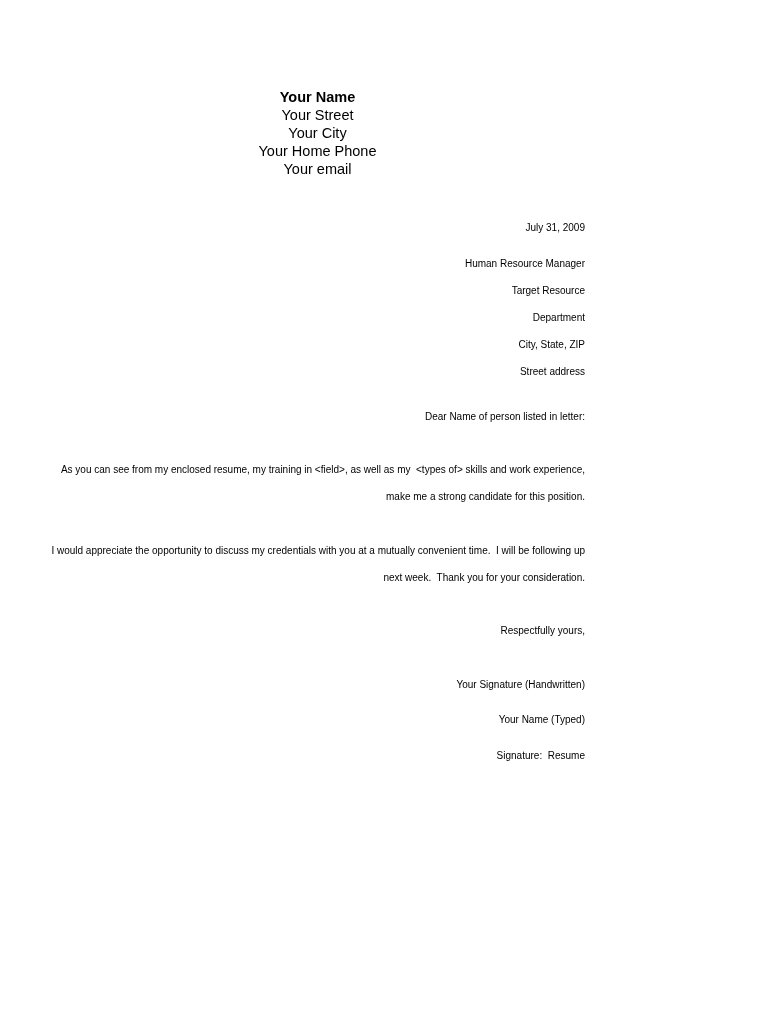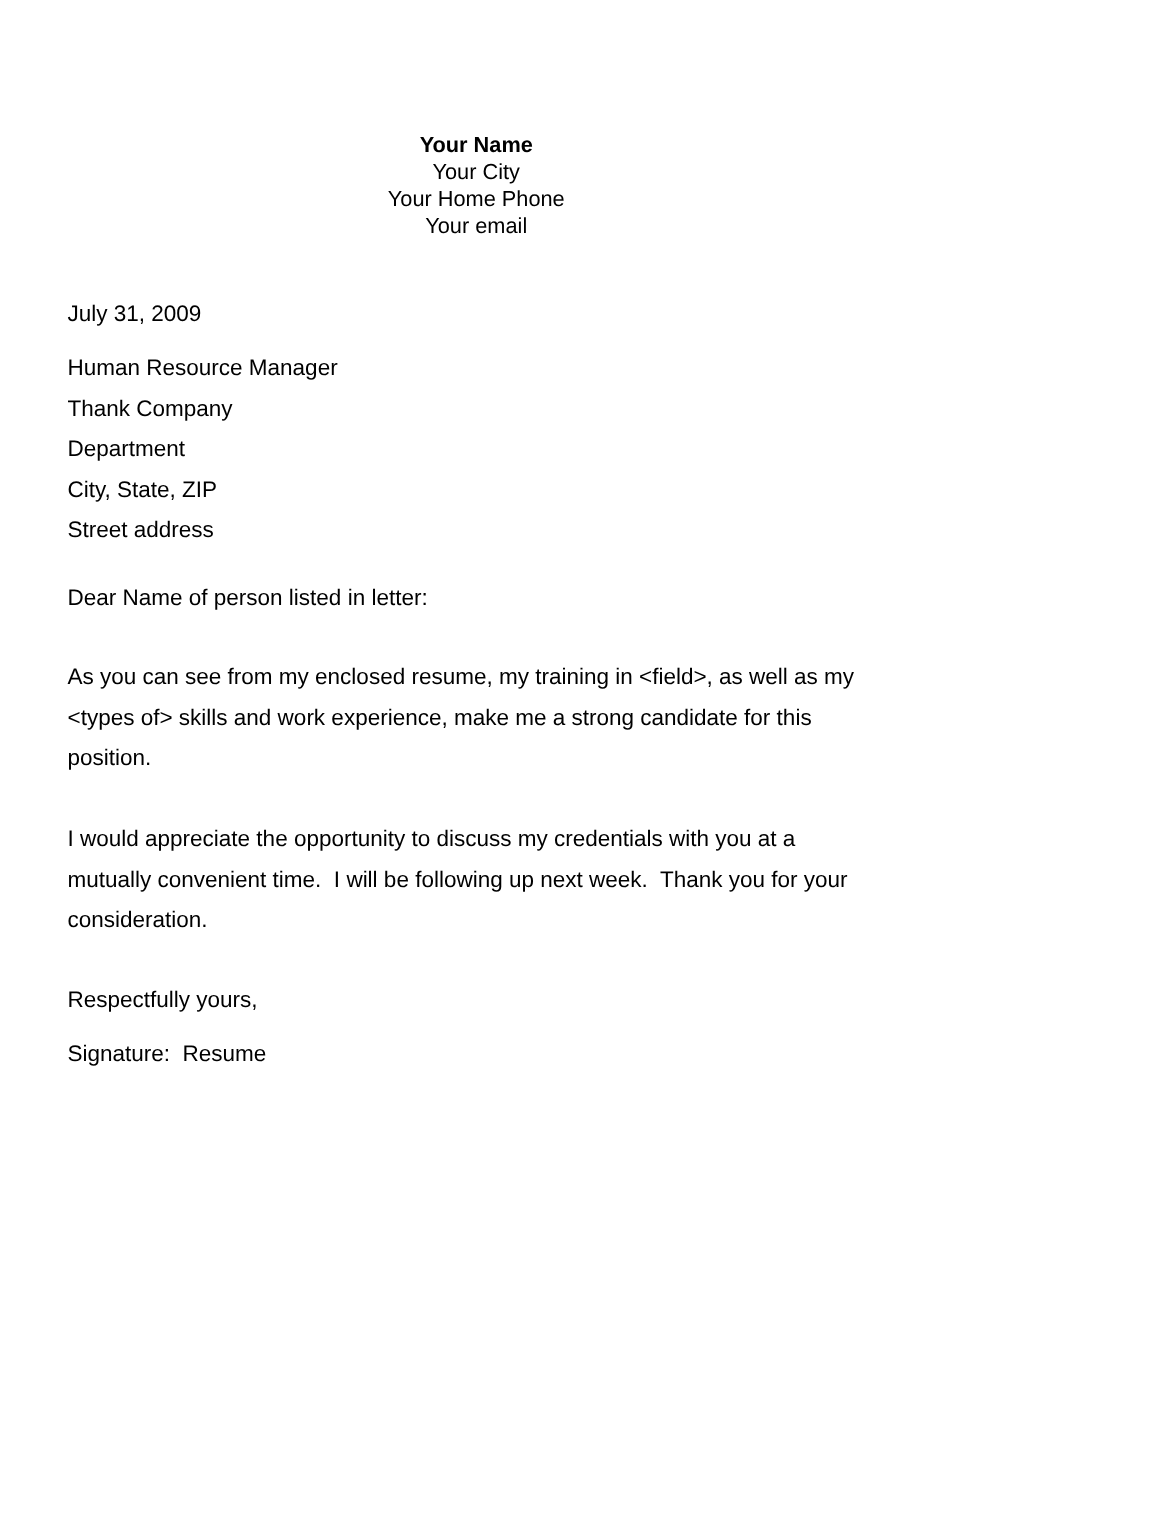--- a/index.html
+++ b/index.html
@@ -18,58 +18,62 @@
   .letter-header {
     text-align: center;
     font-size: 14.5px;
     line-height: 18px;
     
     margin-left: -45px;
     margin-right: -50px;
   }
   .letter-header .sender-name { font-weight: bold; }
   .body-text {
-    font-size: 15px;
+    font-size: 10px;
     line-height: 27px;
     white-space: pre-wrap;
+    text-align: right;
   }
   .date-block   { margin-top: 36px; }
   .recipient-block { margin-top: 9px; }
   .salutation   { margin-top: 18px; }
   .para-1       { margin-top: 8px; }
   .para-2       { margin-top: 26px; }
   .para-3       { margin-top: 27px; }
   .closing      { margin-top: 26px; }
   .signature    { margin-top: 27px; }
   .typed-name   { margin-top: 8px; }
   .enclosure    { margin-top: 9px; }
 </style>
 </head>
 <body>
 
 <div class="page">
 
   <div class="letter-header">
     <div class="sender-name">Your Name</div>
+    <div>Your Street</div>
     <div>Your City</div>
     <div>Your Home Phone</div>
     <div>Your email</div>
   </div>
 
   <div class="body-text date-block">July 31, 2009</div>
 
   <div class="recipient-block">
     <div class="body-text">Human Resource Manager</div>
-    <div class="body-text">Thank Company</div>
+    <div class="body-text">Target Resource</div>
     <div class="body-text">Department</div>
     <div class="body-text">City, State, ZIP</div>
     <div class="body-text">Street address</div>
   </div>
 
   <div class="body-text salutation">Dear Name of person listed in letter:</div>
 
   <p class="body-text para-2">As you can see from my enclosed resume, my training in &lt;field&gt;, as well as my  &lt;types of&gt; skills and work experience, make me a strong candidate for this position.</p>
   <p class="body-text para-3">I would appreciate the opportunity to discuss my credentials with you at a mutually convenient time.  I will be following up next week.  Thank you for your consideration.</p>
 
   <div class="body-text closing">Respectfully yours,</div>
+  <div class="body-text signature">Your Signature (Handwritten)</div>
+  <div class="body-text typed-name">Your Name (Typed)</div>
   <div class="body-text enclosure">Signature:  Resume</div>
 
 </div>
 
 </body></html>

